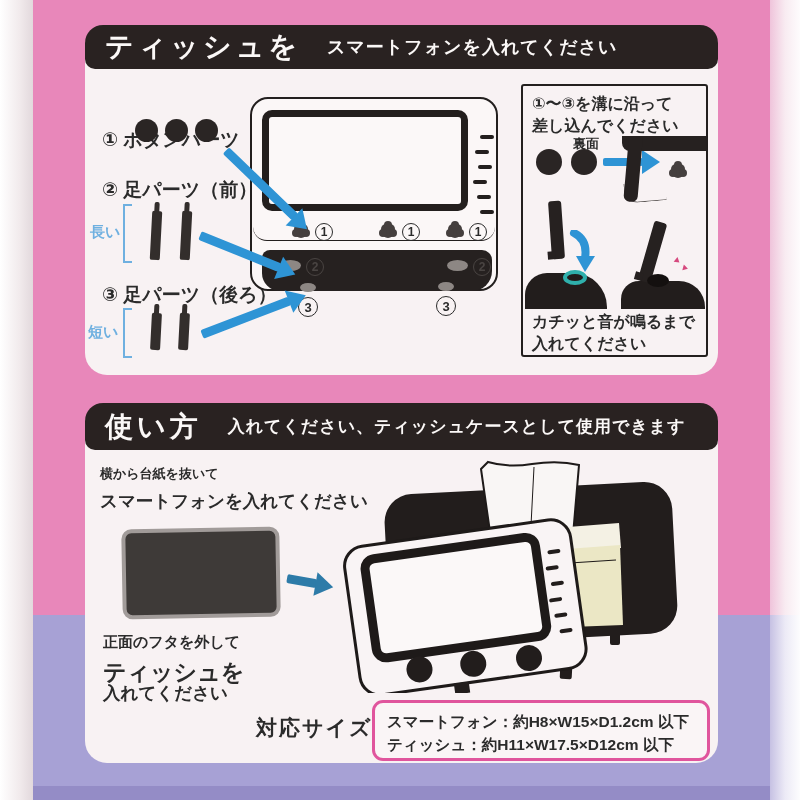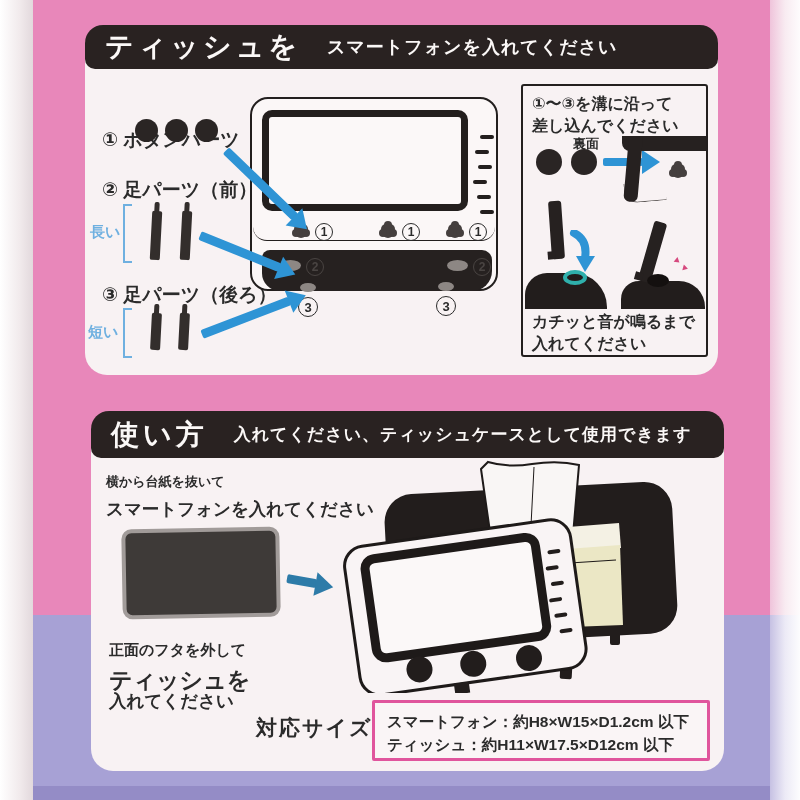--- a/index.html
+++ b/index.html
@@ -15,21 +15,21 @@
   .edge-left { position:absolute; left:0; top:0; width:33px; height:800px;
     background:linear-gradient(90deg,#ffffff,#f1eaec 60%,#e2d8dc); }
   .edge-right-top { position:absolute; left:770px; top:0; width:30px; height:615px;
     background:linear-gradient(90deg,#efc4db,#f8ebf1 50%,#fefcfd); }
   .edge-right-bottom { position:absolute; left:770px; top:615px; width:30px; height:185px;
     background:linear-gradient(90deg,#c6c1e3,#eceaf6 50%,#fdfdfe); }
 
   
   .panel { position:absolute; background:#f8f2f3; border-radius:22px; }
   .panel1 { left:85px; top:25px; width:633px; height:350px; }
-  .panel2 { left:91px; top:403px; width:633px; height:360px;margin-top:8px; }
+  .panel2 { left:85px; top:403px; width:633px; height:360px; }
 
   .bar { position:absolute; left:0; top:0; width:100%; background:#292221; color:#fbf8f7;
     display:flex; align-items:center; }
   .bar1 { height:44px; border-radius:18px 18px 10px 10px; }
   .bar2 { height:47px; border-radius:18px 18px 10px 10px; }
   .bar-title { font-size:28px; font-weight:bold; letter-spacing:4px; margin-left:20px; white-space:nowrap; }
   .bar-sub { font-size:18px; font-weight:bold; letter-spacing:1px; margin-left:26px; white-space:nowrap; }
 
   .jp { color:#2b2b2b; font-weight:bold; white-space:nowrap; }
 
@@ -82,21 +82,21 @@
   .teal-ring { position:absolute; width:24px; height:15px; border:4px solid #2fb0ac; border-radius:50%; background:#221d1c; }
   .joint { position:absolute; width:22px; height:13px; border-radius:50%; background:#14100f; }
   .spark { position:absolute; width:0; height:0; border-left:5px solid #d6497e; border-top:3px solid transparent; border-bottom:3px solid transparent; }
 
   
   .phone { position:absolute; left:122px; top:528px; width:158px; height:90px; background:#3e3a38;
     border:4px solid #a19b99; border-radius:10px; transform:rotate(-1deg); }
   .usage-svg { position:absolute; left:330px; top:455px; width:350px; height:238px; }
   .size-label { position:absolute; left:256px; top:714px; font-size:21px; letter-spacing:2px; }
   .size-box { position:absolute; left:372px; top:700px; width:338px; height:61px;
-    border:3px solid #e0559d; border-radius:2px; background:#faf5f6; padding:7px 12px; }
+    border:3px solid #e0559d; border-radius:11px; background:#faf5f6; padding:7px 12px; }
   .size-row { font-size:15.5px; font-weight:bold; color:#2b2b2b; line-height:1.5; white-space:nowrap; }
 
   .curved-arrow-svg { position:absolute; left:566px; top:230px; width:34px; height:44px; }
 </style>
 </head>
 <body>
 
 <div class="stage">
 
   <div class="face"></div>

